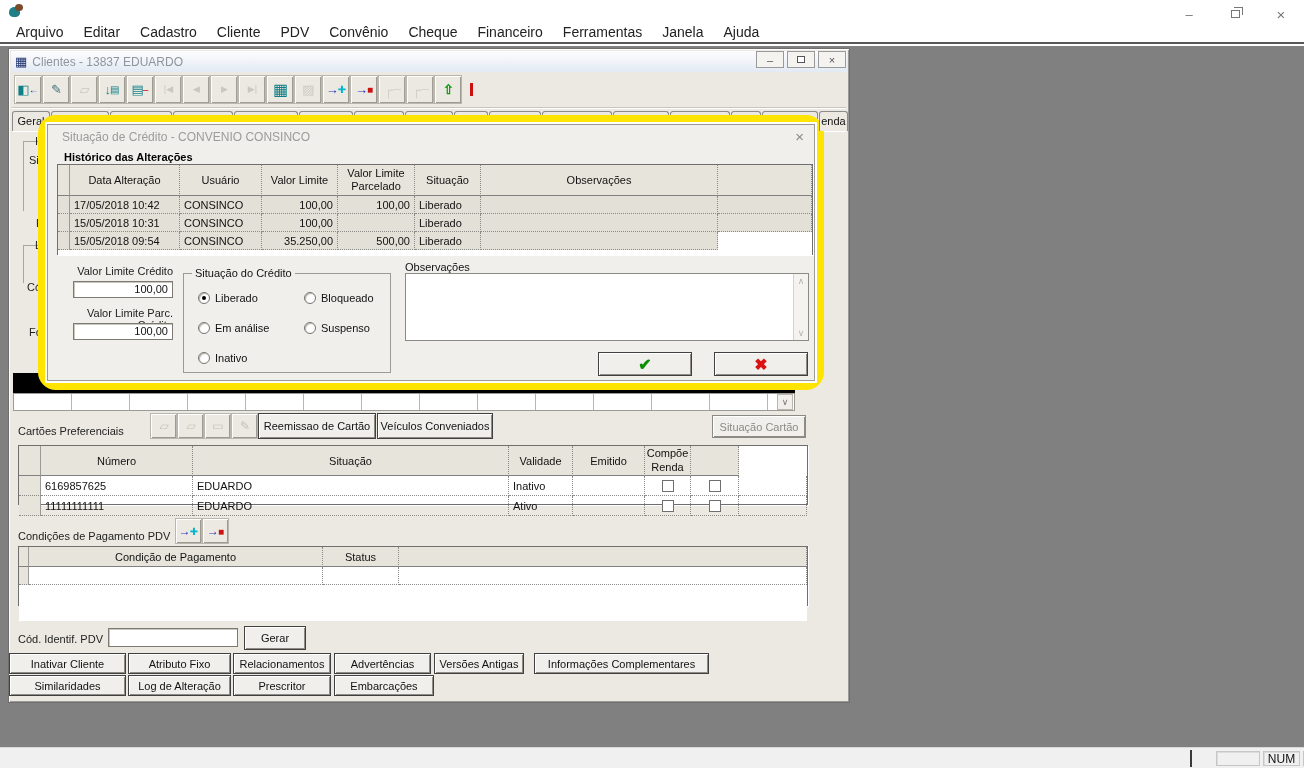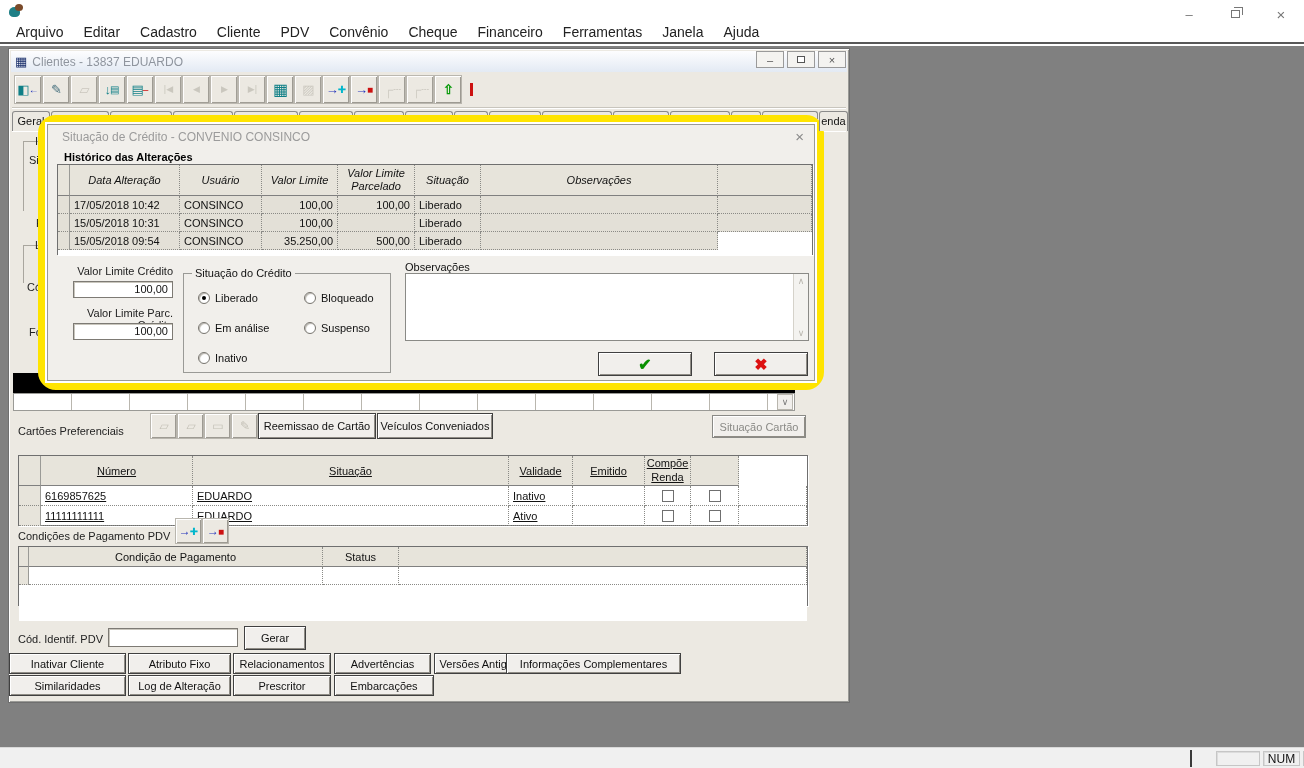--- a/index.html
+++ b/index.html
@@ -326,21 +326,21 @@
         <span class="g2" style="color: rgb(68, 68, 68);"></span>
       </button>
     <button class="iconbtn dis" style="left:222px;top:364px;">
         <span class="g1" style="color: rgb(194, 191, 181);">✎</span>
         <span class="g2" style="color: rgb(68, 68, 68);"></span>
       </button>
     <div class="btn" style="left:249px;top:364px;width:118px;height:26px;">Reemissao de Cartão</div>
     <div class="btn" style="left:368px;top:364px;width:116px;height:26px;">Veículos Conveniados</div>
     <div class="btn gray" style="left:703px;top:366px;width:94px;height:23px;">Situação Cartão</div>
 
-    <div class="table" style="left:9px;top:406px;width:790px;height:71px;text-decoration:underline;">
+    <div class="table" style="left:9px;top:396px;width:790px;height:60px;">
       <div class="crow" style="height:30px;">
         <div class="th ind"></div>
         <div class="th">Número</div>
         <div class="th">Situação</div>
         <div class="th">Validade</div>
         <div class="th">Emitido</div>
         <div class="th pre">Compõe
 Renda</div>
         <div class="th"></div>
       </div>
@@ -402,36 +402,36 @@
 
     <span class="section-label" style="left:9px;top:584px;">Cód. Identif. PDV</span>
     <input class="cod-input" value="" style="">
     <div class="btn" style="left:235px;top:577px;width:62px;height:24px;">Gerar</div>
 
     <div class="btn bbtn" style="left:0px;top:604px;width:117px;">Inativar Cliente</div>
     <div class="btn bbtn" style="left:119px;top:604px;width:103px;">Atributo Fixo</div>
     <div class="btn bbtn" style="left:224px;top:604px;width:98px;">Relacionamentos</div>
     <div class="btn bbtn" style="left:325px;top:604px;width:97px;">Advertências</div>
     <div class="btn bbtn" style="left:425px;top:604px;width:90px;">Versões Antigas</div>
-    <div class="btn bbtn" style="left:497px;top:604px;width:175px;">Informações Complementares</div>
+    <div class="btn bbtn" style="left:525px;top:604px;width:175px;">Informações Complementares</div>
     <div class="btn bbtn" style="left:0px;top:626px;width:117px;">Similaridades</div>
     <div class="btn bbtn" style="left:119px;top:626px;width:103px;">Log de Alteração</div>
     <div class="btn bbtn" style="left:224px;top:626px;width:98px;">Prescritor</div>
     <div class="btn bbtn" style="left:325px;top:626px;width:100px;">Embarcações</div>
   </div>
 
   <div class="ring"></div>
   <div class="dialog">
     <div class="dlg-title">Situação de Crédito - CONVENIO CONSINCO</div>
     <div class="dlg-close">×</div>
 
     <div class="dlg-group-label">Histórico das Alterações</div>
 
     <div class="table htable">
-      <div class="hrow" style="height:31px;font-style:italic;">
+      <div class="hrow" style="height:31px;">
         <div class="th ind"></div>
         <div class="th">Data Alteração</div>
         <div class="th">Usuário</div>
         <div class="th">Valor Limite</div>
         <div class="th pre">Valor Limite
 Parcelado</div>
         <div class="th">Situação</div>
         <div class="th">Observações</div>
         <div class="th"></div>
       </div>

